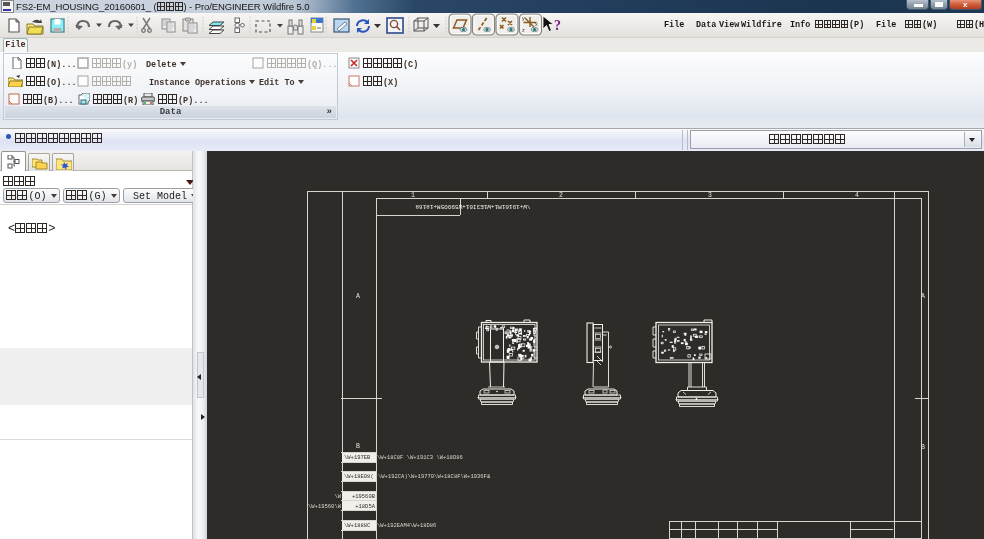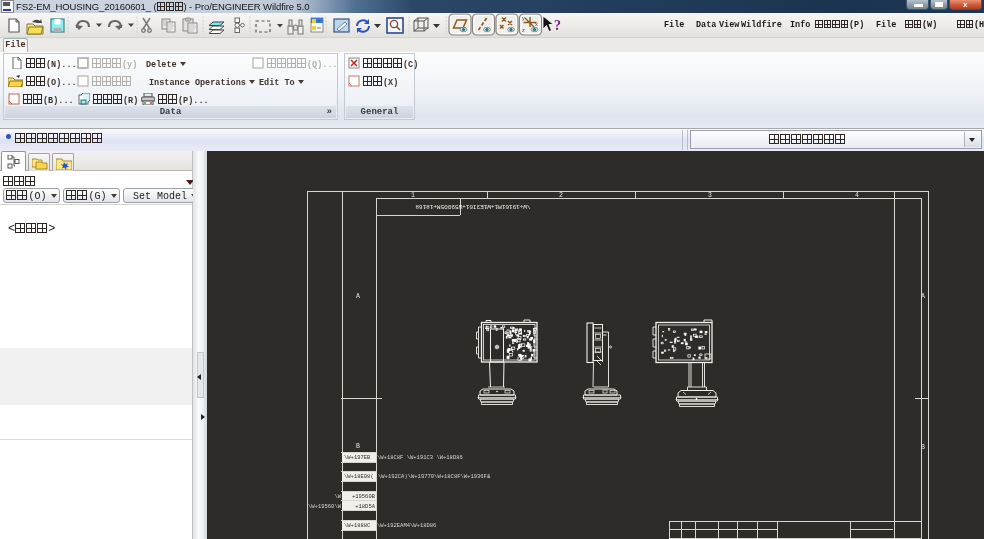--- a/index.html
+++ b/index.html
@@ -215,23 +215,20 @@
 <span class="menu" style="left:876px">File</span>
 <span class="menu" style="left:905px"><span class="hz hz8"></span><span class="hz hz8"></span>(W)</span>
 <span class="menu" style="left:957px"><span class="hz hz8"></span><span class="hz hz8"></span>(H)</span>
 </div>
 <div class="abs" id="tabrow">
       <div id="ftab">File</div>
     </div>
 <div class="abs" id="ribbon">
   <div class="grp" style="left:3px;top:1px;width:335px;height:67px">
     <div class="glabel">Data<span style="position:absolute;right:4px;top:0;font-size:9px;color:#333">»</span></div>
-  </div>
-  <div class="grp" style="left:344px;top:1px;width:71px;height:67px">
-    <div class="glabel">General</div>
   </div>
 
   <div class="ritem" style="left:11px;top:5px"><svg class="icon12" viewBox="0 0 12 12">
           <path d="M2 0h5l3 3v9H2z" fill="#fff" stroke="#666"></path>
           <path d="M7 0v3h3" fill="none" stroke="#666"></path>
         </svg><span class="hz"></span><span class="hz"></span><span class="mono">(N)...</span></div>
   <div class="ritem dis" style="left:77px;top:5px"><svg class="icon12" viewBox="0 0 12 12">
           <rect x="1" y="1" width="10" height="10" fill="#fdfdfd" stroke="#a8a49e"></rect>
           <rect x="1" y="1" width="10" height="10" fill="none" stroke="#a8a49e"></rect>
           <path d="M1 1l3-1h8v8l-1 3" fill="none" stroke="#c8c4be"></path>

